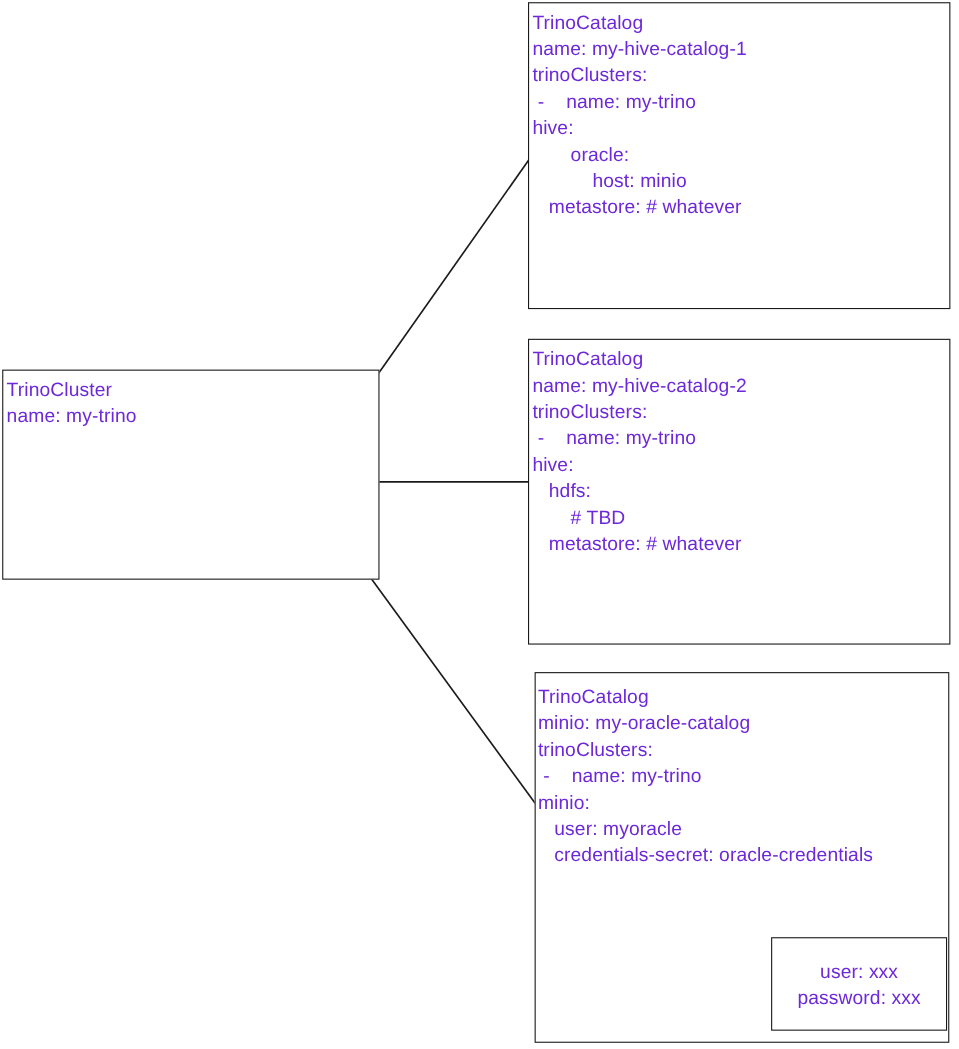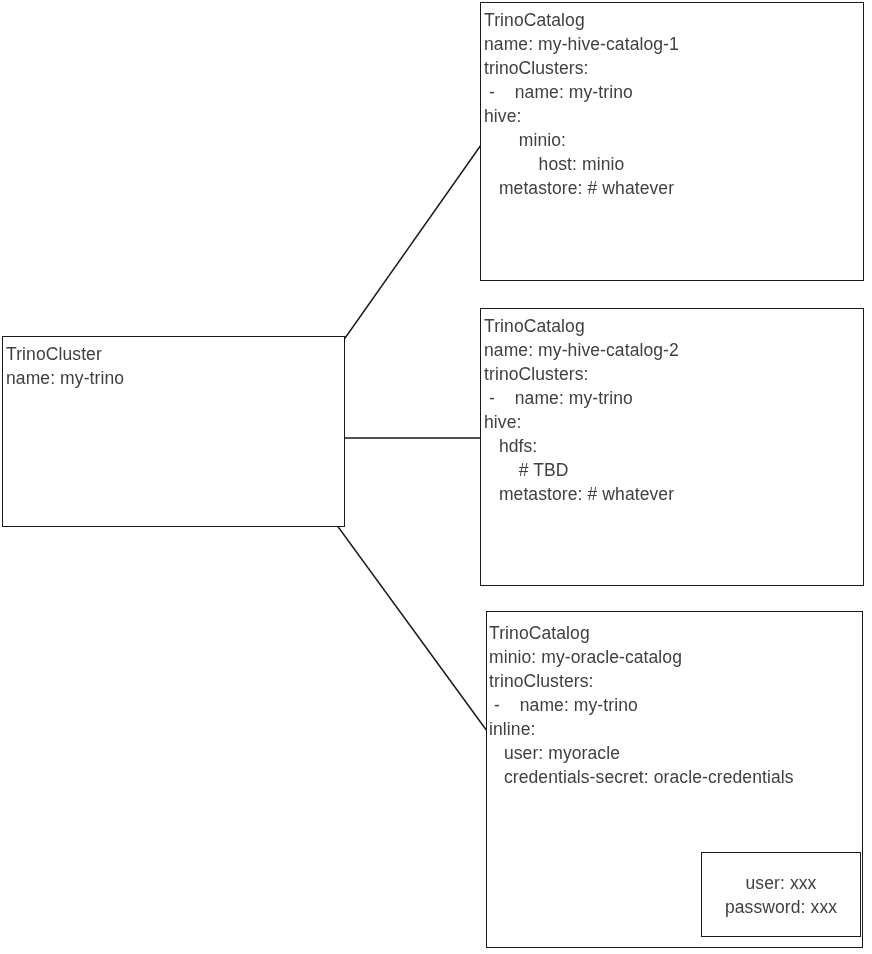--- a/index.html
+++ b/index.html
@@ -24,21 +24,21 @@
   }
   .node .lines {
     position: absolute;
     left: 3px;
     top: 5px;
     right: 2px;
   }
   .line {
     font-size: 17.5px;
     line-height: 24px;
-    color: #404040;
+    color: #6d28d9;
     white-space: pre;
     letter-spacing: 0.1px;
   }
   
   #cluster-node {
     left: 2px;
     top: 336px;
     width: 343px;
     height: 191px;
   }
@@ -135,21 +135,21 @@
     </div>
   </div>
 
   <div class="node" id="catalog-node-1">
     <div class="lines">
       <div class="line">TrinoCatalog</div>
       <div class="line">name: my-hive-catalog-1</div>
       <div class="line">trinoClusters:</div>
       <div class="line"> -    name: my-trino</div>
       <div class="line">hive:</div>
-      <div class="line">       minio:</div>
+      <div class="line">       oracle:</div>
       <div class="line">           host: minio</div>
       <div class="line">   metastore: # whatever</div>
     </div>
   </div>
 
   <div class="node" id="catalog-node-2">
     <div class="lines">
       <div class="line">TrinoCatalog</div>
       <div class="line">name: my-hive-catalog-2</div>
       <div class="line">trinoClusters:</div>
@@ -160,21 +160,21 @@
       <div class="line">   metastore: # whatever</div>
     </div>
   </div>
 
   <div class="node" id="catalog-node-3">
     <div class="lines">
       <div class="line">TrinoCatalog</div>
       <div class="line">minio: my-oracle-catalog</div>
       <div class="line">trinoClusters:</div>
       <div class="line"> -    name: my-trino</div>
-      <div class="line">inline:</div>
+      <div class="line">minio:</div>
       <div class="line">   user: myoracle</div>
       <div class="line">   credentials-secret: oracle-credentials</div>
     </div>
 
     <div class="node" id="secret-node">
       <div class="lines">
         <div class="line">user: xxx</div>
         <div class="line">password: xxx</div>
       </div>
     </div>

